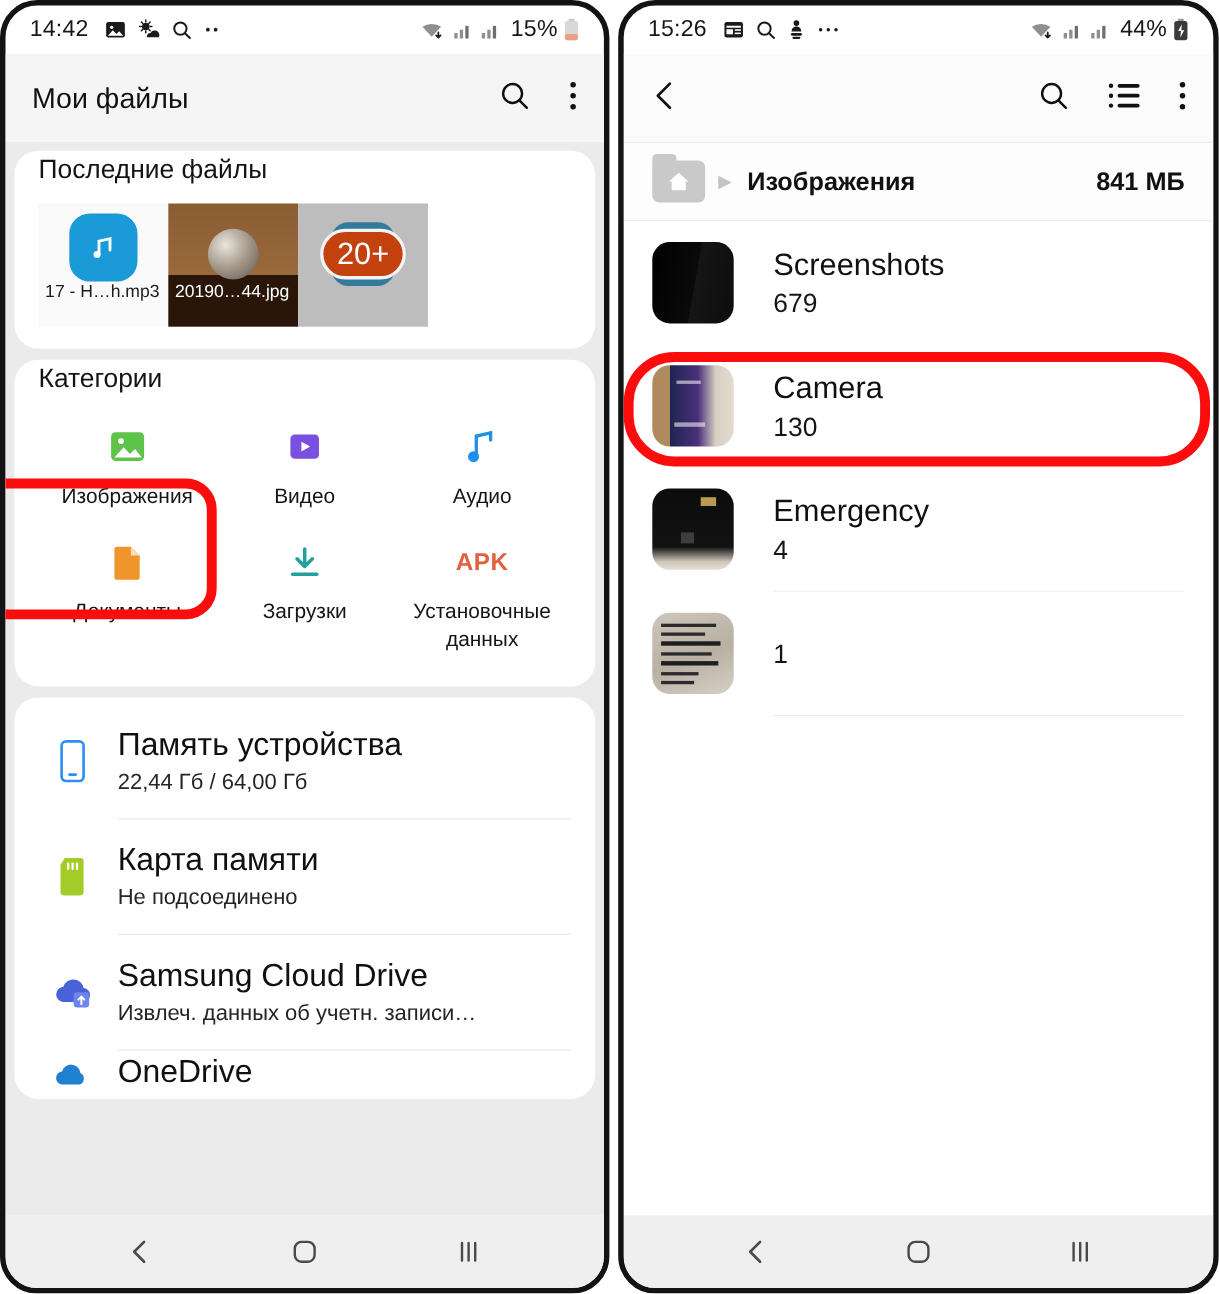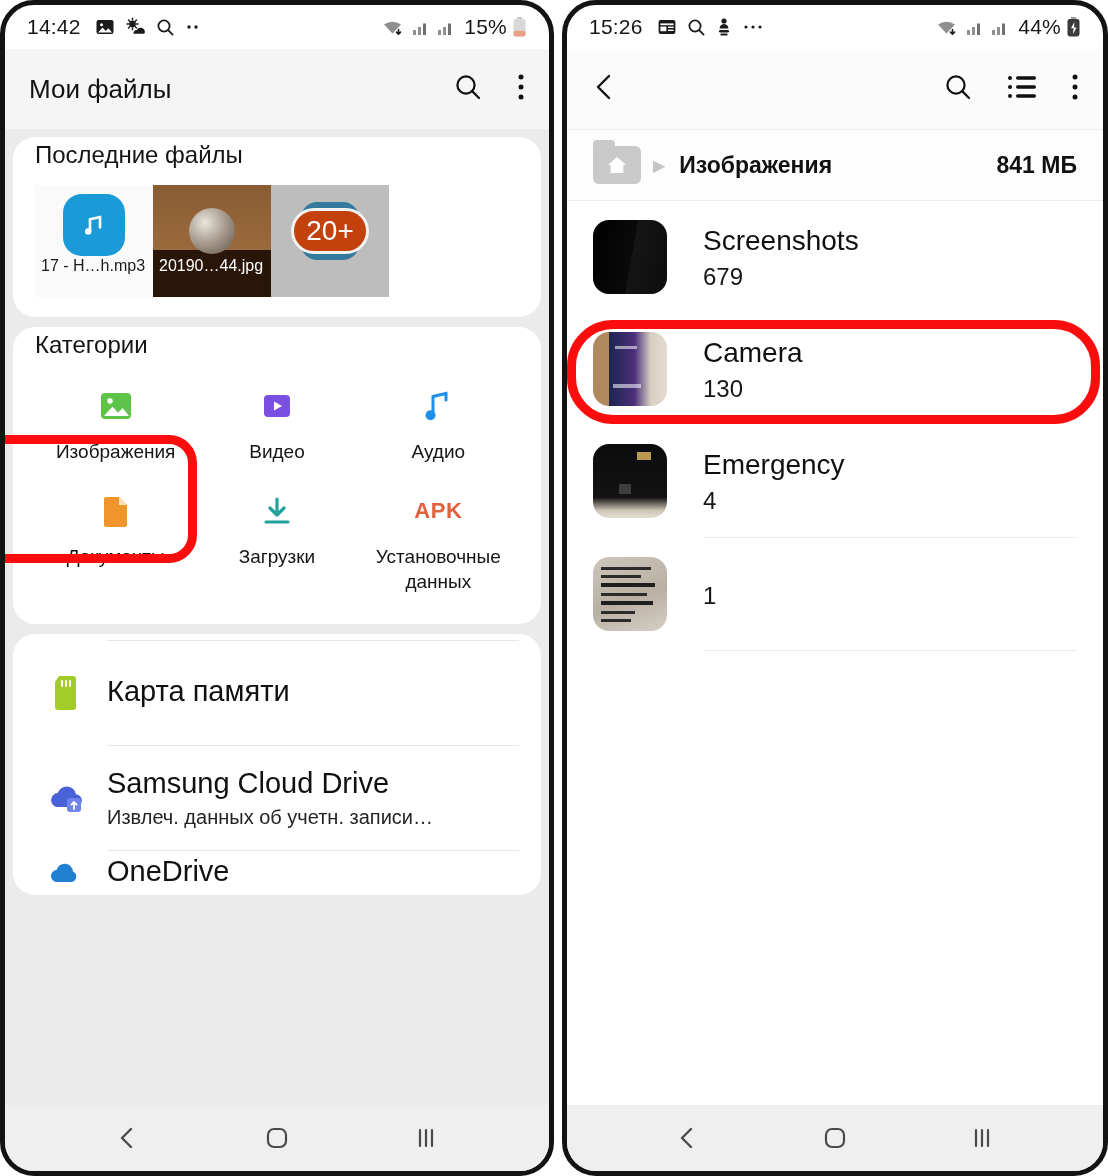--- a/index.html
+++ b/index.html
@@ -372,35 +372,48 @@
                 <span style="font-size:22px;font-weight:700;color:#e2603d;letter-spacing:.5px;">APK</span>
               </span>
               <span class="cat-label">Установочные данных</span>
             </div>
 
           </div>
         </div>
 
         <div class="card store-card">
 
+          <div class="store-row">
+            <span class="store-ic">
+              <svg width="28" height="42" viewBox="0 0 28 42">
+                  <rect x="4" y="3" width="20" height="36" rx="4" fill="none" stroke="#2d8ef0" stroke-width="2.4"></rect>
+                  <rect x="10" y="32" width="8" height="2.4" rx="1.2" fill="#2d8ef0"></rect>
+                </svg>
+            </span>
+            <span class="store-txt">
+              <span class="store-name" style="display:block">Память устройства</span>
+              <span class="store-sub" style="display:block">22,44 Гб / 64,00 Гб</span>
+            </span>
+          </div>
           <div class="divider"></div>
 
           <div class="store-row">
             <span class="store-ic">
               <svg width="30" height="38" viewBox="0 0 30 38">
                   <path d="M8 2h14a3 3 0 013 3v28a3 3 0 01-3 3H7a3 3 0 01-3-3V8z" fill="#a3cc28"></path>
                   <g fill="#fff">
                     <rect x="10" y="6" width="2" height="7" rx="1"></rect>
                     <rect x="14" y="6" width="2" height="7" rx="1"></rect>
                     <rect x="18" y="6" width="2" height="7" rx="1"></rect>
                   </g>
                 </svg>
             </span>
             <span class="store-txt">
               <span class="store-name" style="display:block">Карта памяти</span>
+              <span class="store-sub" style="display:block">Не подсоединено</span>
             </span>
           </div>
           <div class="divider"></div>
 
           <div class="store-row">
             <span class="store-ic">
               <svg width="40" height="34" viewBox="0 0 40 34">
                   <path d="M11 26a7 7 0 01.6-13.9A9.5 9.5 0 0130 13.2 6.4 6.4 0 0129 26z" fill="#4a62d8"></path>
                   <rect x="21" y="17" width="14" height="14" rx="3" fill="#6f84ea"></rect>
                   <path d="M28 28v-7m0 0l-2.6 2.6M28 21l2.6 2.6" stroke="#fff" stroke-width="1.8" fill="none" stroke-linecap="round"></path>

